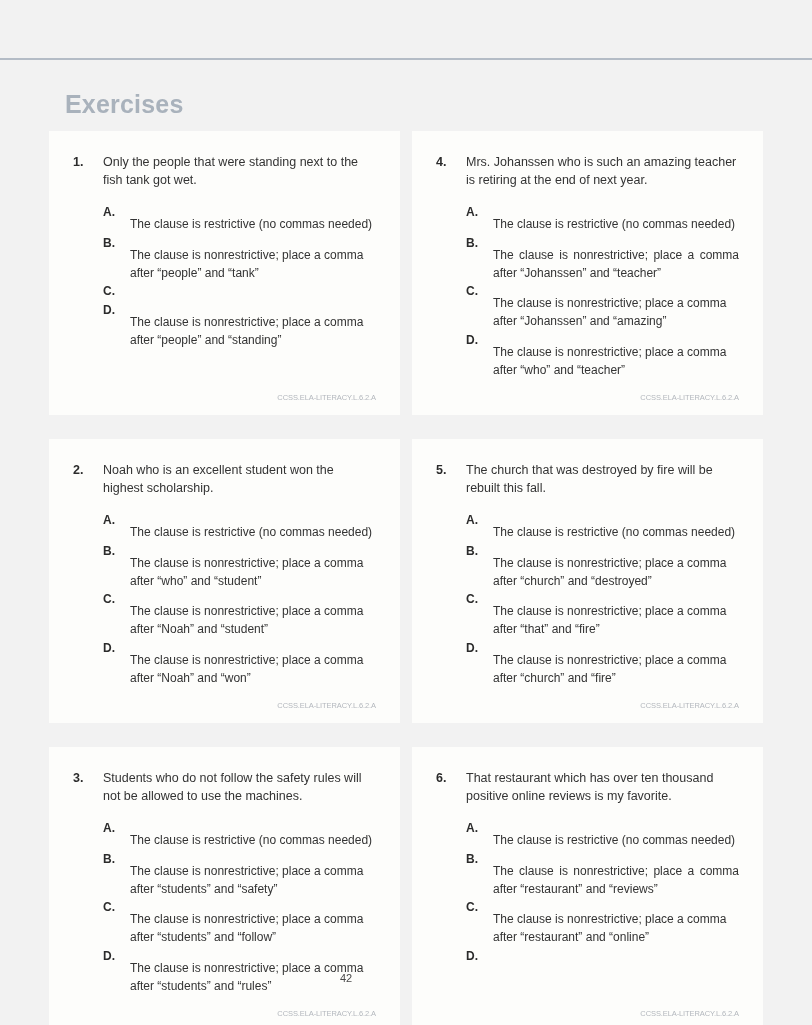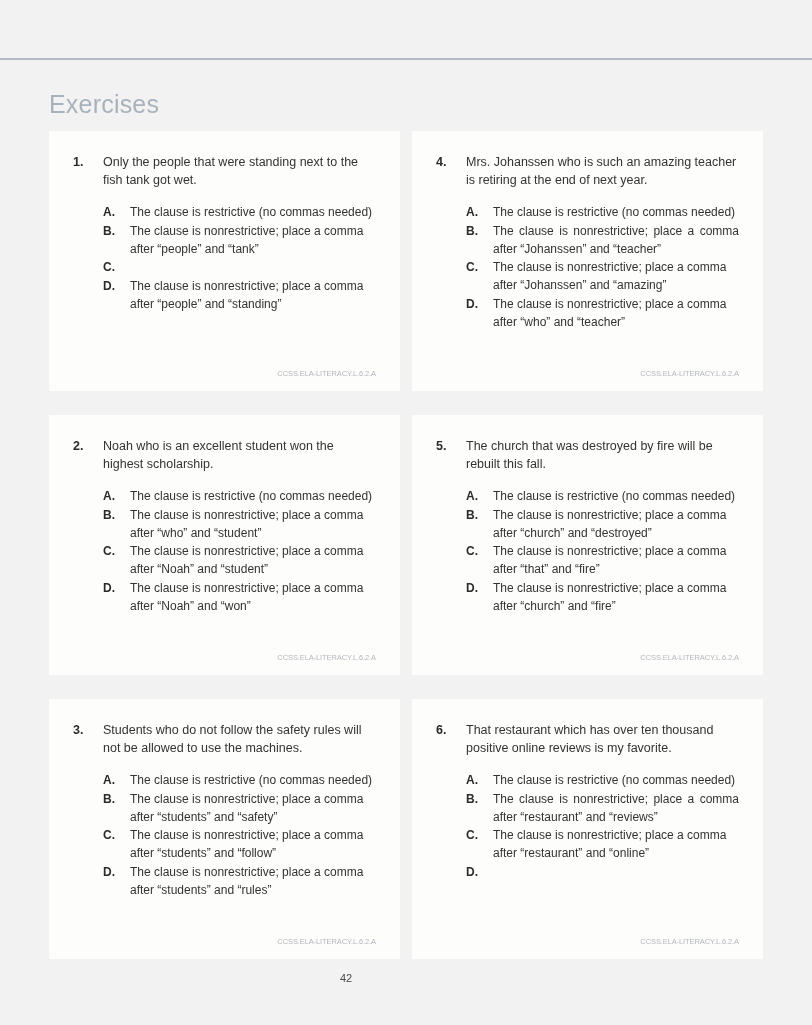--- a/index.html
+++ b/index.html
@@ -28,24 +28,24 @@
     position: absolute;
     left: 0; top: 58px;
     width: 812px;
     height: 2px;
     background: #b4bcc6;
   }
 
   
   .page-title {
     position: absolute;
-    left: 49px;
+    left: 65px;
     top: 70px;
     font-size: 25px;
-    font-weight: 400;
+    font-weight: 700;
     letter-spacing: 0.2px;
     color: #a9b2bc;
     line-height: 34px;
   }
 
   
   .grid {
     position: absolute;
     left: 49px;
     top: 131px;
@@ -105,20 +105,21 @@
     font-weight: bold;
     font-size: 12px;
     line-height: 18px;
     color: #2b2b2b;
   }
   .opt-text {
     flex: 1 1 auto;
     font-size: 12px;
     line-height: 18px;
     color: #333333;
+    margin-top: 12px;
   }
   .opt-text.justified {
     text-align: justify;
     text-align-last: left;
   }
 
   
   .standard-code {
     margin-top: auto;
     padding-top: 14px;

